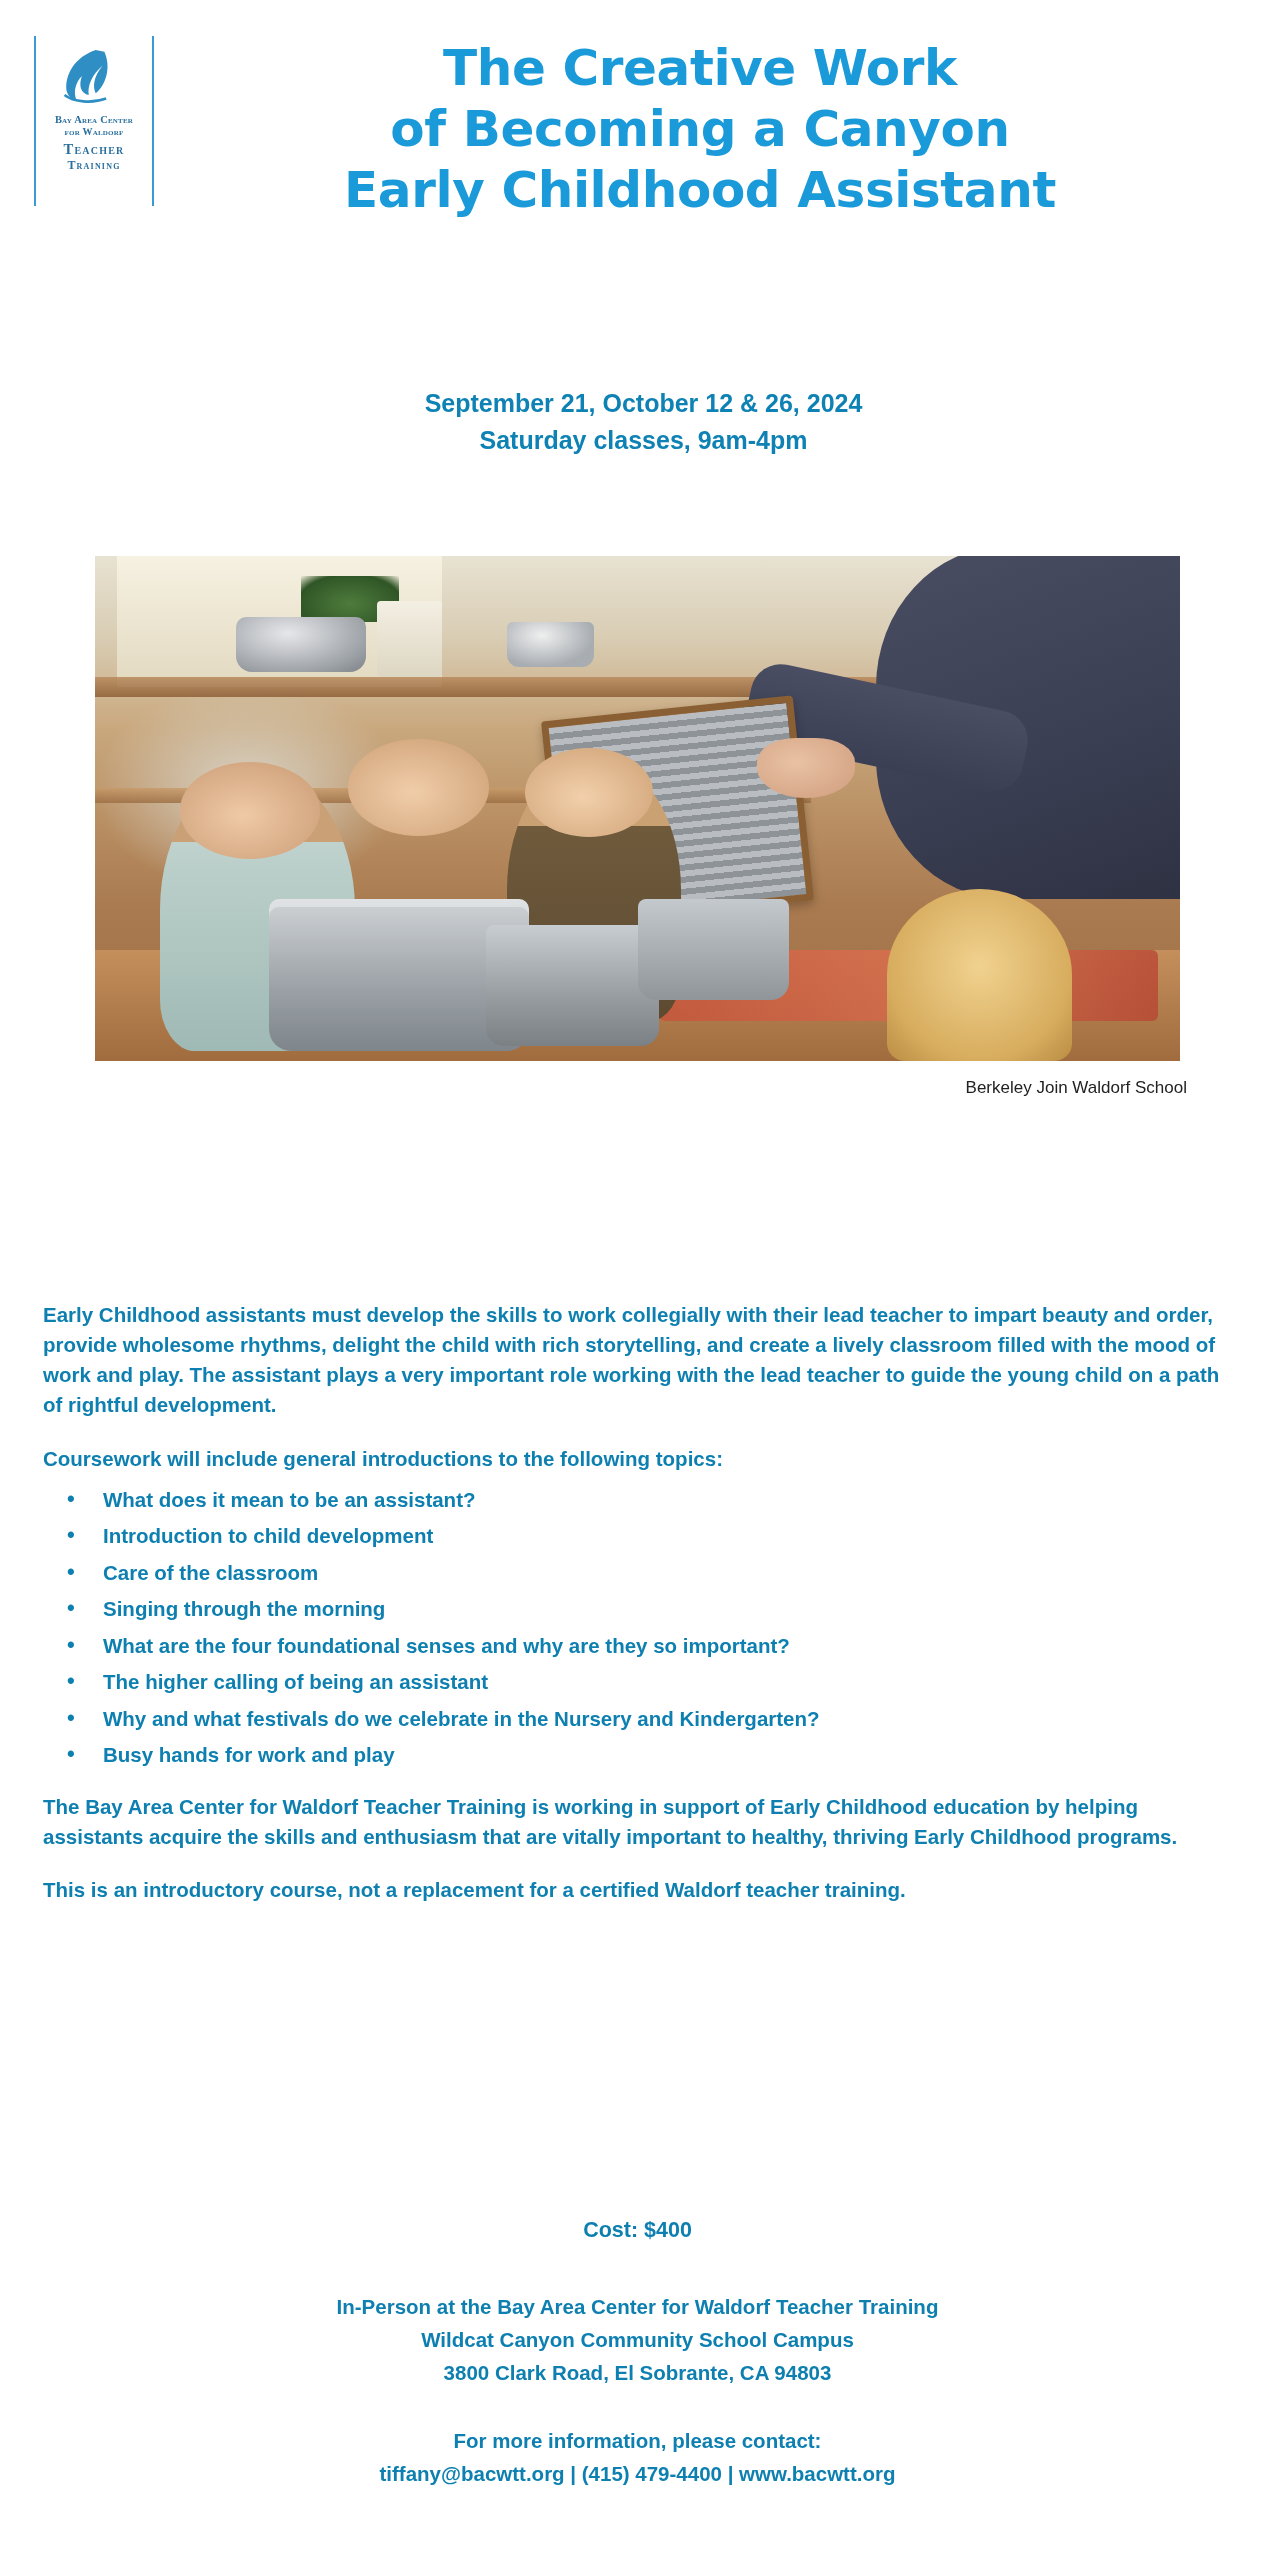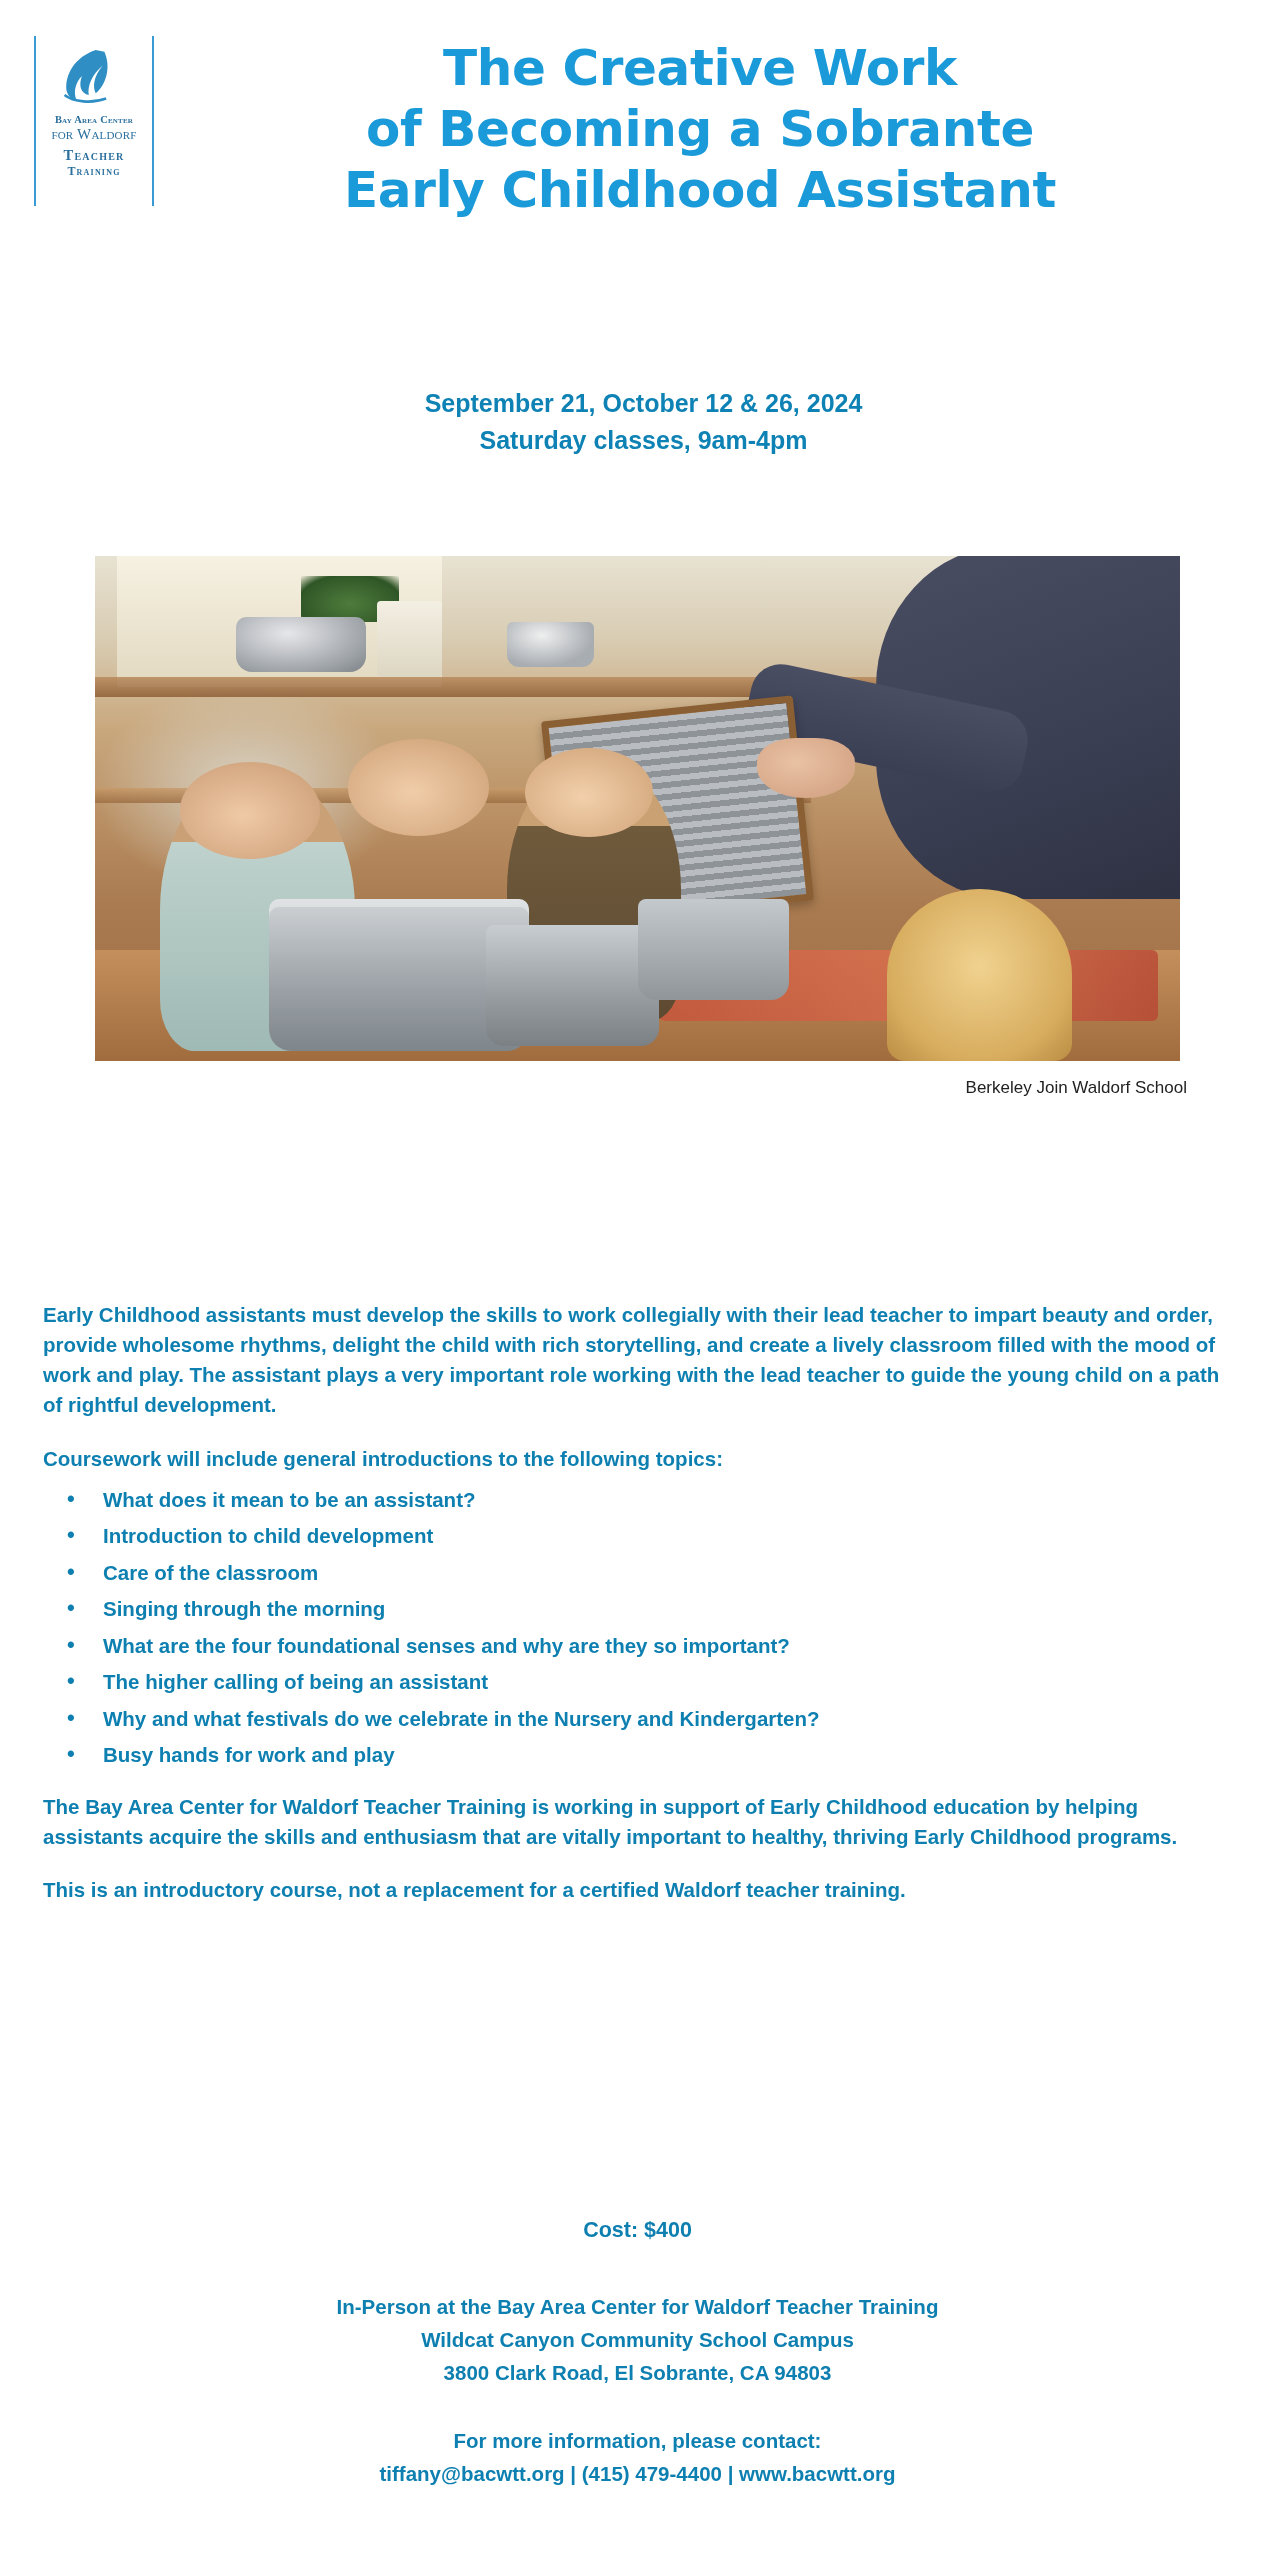--- a/index.html
+++ b/index.html
@@ -42,21 +42,21 @@
     height: 72px;
     display: block;
   }
   .logo-text {
     margin-top: 2px;
     font-family: "Liberation Serif", serif;
     color: #2a6f9e;
     line-height: 1.18;
   }
   .logo-l1 { font-size: 10.5px; letter-spacing: 0.2px; font-variant: small-caps; font-weight: bold;}
-  .logo-l2 { font-size: 15px; letter-spacing: 0.2px; font-variant: small-caps; font-weight: normal;}
+  .logo-l2 { font-size: 10px; letter-spacing: 0.2px; font-variant: small-caps; font-weight: bold;}
   .logo-l3 { font-size: 14.5px; letter-spacing: 1.2px; font-variant: small-caps; font-weight: bold; margin-top: 3px;}
   .logo-l4 { font-size: 12px; letter-spacing: 1.2px; font-variant: small-caps; font-weight: bold;}
 
   
   .title {
     position: absolute;
     left: 160px;
     top: 38px;
     width: 1080px;
     text-align: center;
@@ -316,21 +316,21 @@
     <div class="logo-text">
       <div class="logo-l1">Bay Area Center</div>
       <div class="logo-l2">for Waldorf</div>
       <div class="logo-l3">Teacher</div>
       <div class="logo-l4">Training</div>
     </div>
   </div>
 
   <div class="title">
     <span>The Creative Work</span>
-    <span>of Becoming a Sobrante</span>
+    <span>of Becoming a Canyon</span>
     <span>Early Childhood Assistant</span>
   </div>
 
   <div class="dates">
     <span>September 21, October 12 &amp; 26, 2024</span>
     <span>Saturday classes, 9am-4pm</span>
   </div>
 
   <div class="photo-wrap">
     <div class="photo">

